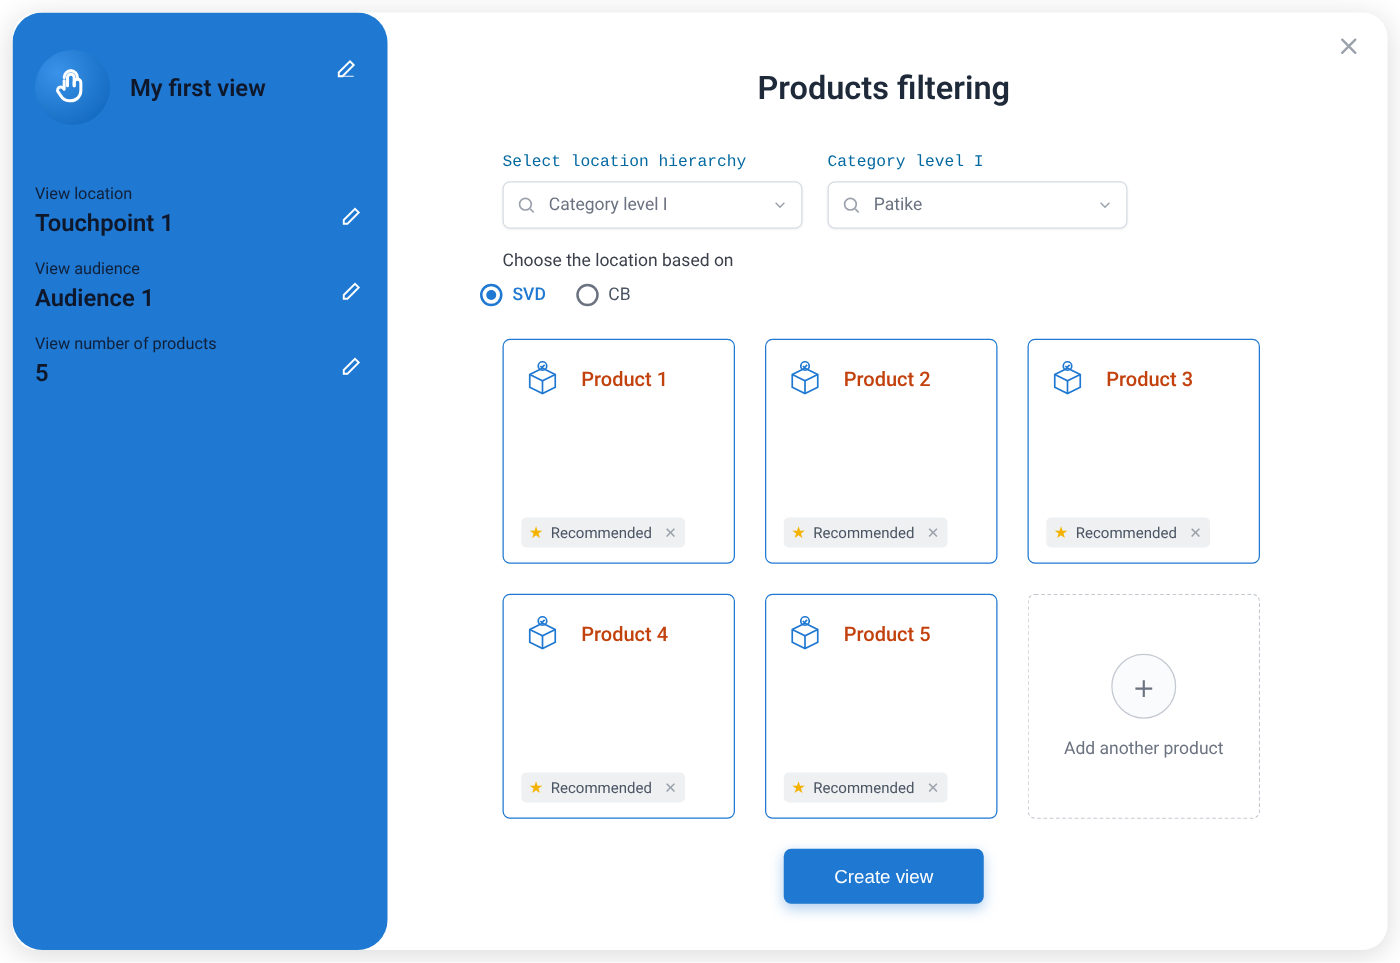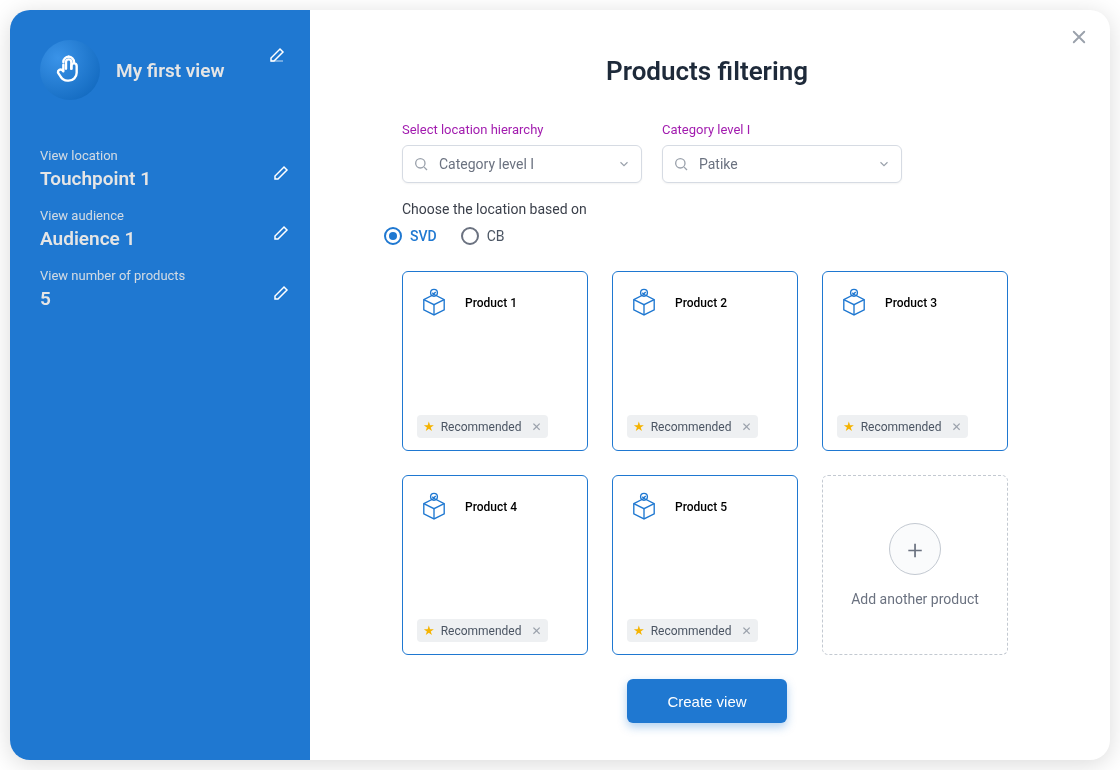--- a/index.html
+++ b/index.html
@@ -3,41 +3,41 @@
 <meta charset="utf-8">
 <style>
   * { box-sizing: border-box; margin: 0; padding: 0; }
   html, body { width: 1120px; height: 770px; font-family: -apple-system, BlinkMacSystemFont, "Segoe UI", Roboto, sans-serif; background: #fff; }
   .app {
     width: 1100px; height: 750px; margin: 10px; display: flex;
     border-radius: 20px; overflow: hidden; box-shadow: 0 4px 24px rgba(0,0,0,0.15);
     background: #fff;
   }
   
-  .sidebar { width: 300px; background: #1f78d1; color: #e5e5e5; padding: 30px 20px 20px 30px; position: relative; }
+  .sidebar { width: 300px; background: #1f78d1; color: #0f172a; padding: 30px 20px 20px 18px; position: relative; border-radius: 24px; }
   .sidebar-header { display: flex; align-items: center; gap: 16px; margin-bottom: 48px; }
   .touch-badge {
     width: 60px; height: 60px; border-radius: 50%;
     background: radial-gradient(circle at 30% 30%, #3a93e8, #0b62b8);
     display: flex; align-items: center; justify-content: center;
   }
   .sidebar-title { font-size: 19px; font-weight: 600; }
   .sidebar-edit-top { position: absolute; top: 36px; right: 24px; }
   .side-group { margin-bottom: 18px; position: relative; padding-right: 30px; }
   .side-label { font-size: 13px; opacity: 0.9; margin-bottom: 4px; }
   .side-value { font-size: 19px; font-weight: 600; }
   .side-edit { position: absolute; right: 0; top: 16px; }
   .edit-icon svg { width: 18px; height: 18px; stroke: #fff; }
   
   .main { flex: 1; padding: 28px 38px 28px 32px; position: relative; }
   .close-btn { position: absolute; top: 18px; right: 22px; cursor: pointer; }
   .main-title { text-align: center; font-size: 26px; font-weight: 600; color: #1e2a3a; margin: 18px 0 36px; }
   .filters-row { display: flex; gap: 20px; margin-left: 60px; }
   .filter-col { display: flex; flex-direction: column; gap: 8px; }
-  .filter-label { font-size: 13px; color: #a21caf; }
+  .filter-label { font-size: 13px; color: #0369a1; font-family: Liberation Mono, monospace; }
   .select-box {
     width: 240px; height: 38px; border: 1px solid #d6dbe3; border-radius: 6px;
     display: flex; align-items: center; padding: 0 10px; gap: 10px;
     box-shadow: 0 1px 2px rgba(0,0,0,0.05); color: #6b7280; font-size: 14px;
     cursor: pointer; background: #fff;
   }
   .select-box .chev { margin-left: auto; }
   .choose-label { margin: 18px 0 10px 60px; font-size: 14px; color: #3a3f4a; }
   .radio-row { display: flex; gap: 24px; margin-left: 42px; align-items: center; margin-bottom: 26px; }
   .radio-item { display: flex; align-items: center; gap: 8px; cursor: pointer; font-size: 14px; }
@@ -47,21 +47,21 @@
   .radio-text.selected { color: #1f78d1; font-weight: 500; }
   .radio-text { color: #4b5563; }
   
   .grid { display: grid; grid-template-columns: repeat(3, 186px); gap: 24px; margin-left: 60px; }
   .card {
     height: 180px; border: 1.5px solid #1f78d1; border-radius: 6px;
     padding: 14px 14px 12px 14px; display: flex; flex-direction: column;
     cursor: pointer; background: #fff;
   }
   .card-top { display: flex; align-items: center; gap: 14px; }
-  .prod-name { color: #000000; font-size: 12px; font-weight: 500; }
+  .prod-name { color: #c2410c; font-size: 16px; font-weight: 500; }
   .tag {
     margin-top: auto; align-self: flex-start;
     display: flex; align-items: center; gap: 6px;
     background: #eef0f2; border-radius: 4px; padding: 4px 6px;
     font-size: 12px; color: #4b5563;
   }
   .tag .star { color: #f5b301; font-size: 13px; }
   .tag .x { color: #9aa1ab; margin-left: 4px; cursor: pointer; font-size: 12px; }
   .add-card {
     height: 180px; border: 1.5px dashed #c3c9d1; border-radius: 6px;

